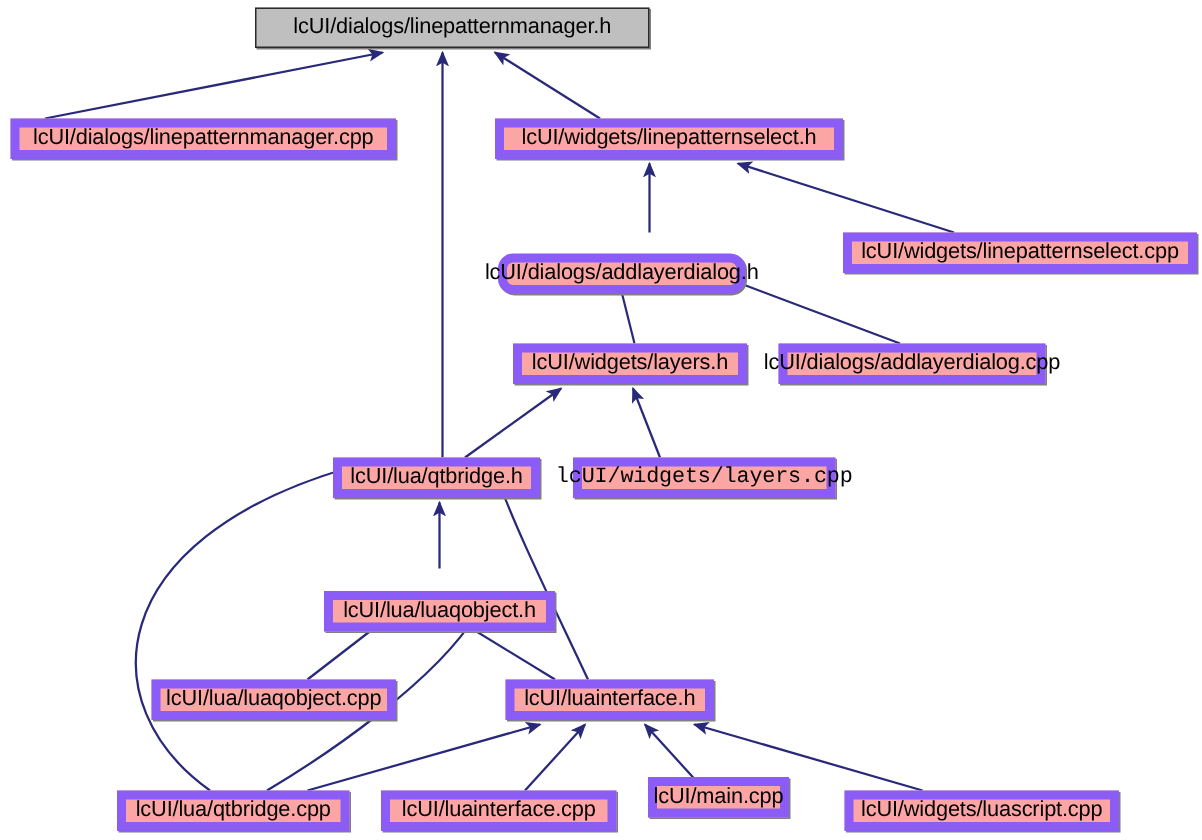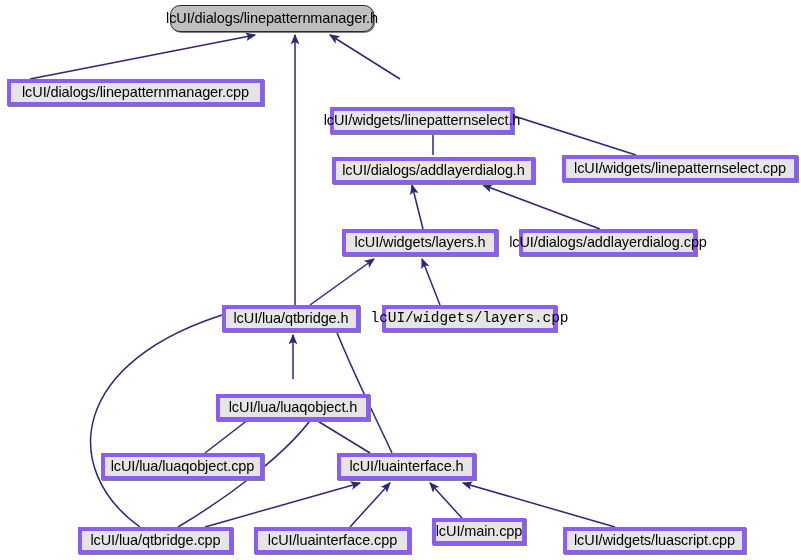--- a/index.html
+++ b/index.html
@@ -24,22 +24,22 @@
     height: 560px;
     pointer-events: none;
   }
   .graph-node {
     position: absolute;
     box-sizing: border-box;
     display: flex;
     align-items: center;
     justify-content: center;
     height: 27px;
-    background: #e5e5e5;
-    border: 4px solid #8b5cf6;
+    background: #fca5a5;
+    border: 6px solid #8b5cf6;
     box-shadow: 1px 1px 0 0 #808080;
     font-size: 14.5px;
     line-height: 1;
     color: #000000;
     white-space: nowrap;
     letter-spacing: -0.1px;
     cursor: default;
   }
   .graph-node.root {
     background: #bfbfbf;
@@ -78,30 +78,30 @@
         <path d="M 370,453 L 298,409" fill="none" stroke="#29297a" stroke-width="1.5" marker-end="url(#arrowhead)"></path>
         <path d="M 178,527 C 215,505 290,455 318,409" fill="none" stroke="#29297a" stroke-width="1.5" marker-end="url(#arrowhead)"></path>
         <path d="M 205,527 L 360,483" fill="none" stroke="#29297a" stroke-width="1.5" marker-end="url(#arrowhead)"></path>
         <path d="M 350,527 L 390,483" fill="none" stroke="#29297a" stroke-width="1.5" marker-end="url(#arrowhead)"></path>
         <path d="M 470,527 L 430,483" fill="none" stroke="#29297a" stroke-width="1.5" marker-end="url(#arrowhead)"></path>
         <path d="M 615,527 L 463,483" fill="none" stroke="#29297a" stroke-width="1.5" marker-end="url(#arrowhead)"></path>
       </g>
   </svg>
 
   <div id="node-group">
-      <div class="graph-node root" style="left: 170px; top: 5px; width: 204px; border-radius: 10px;">
+      <div class="graph-node root" style="left: 170px; top: 5px; width: 263px;">
         <span class="node-label">lcUI/dialogs/linepatternmanager.h</span>
       </div>
       <div class="graph-node" style="left: 7px; top: 79px; width: 257px;">
         <span class="node-label">lcUI/dialogs/linepatternmanager.cpp</span>
       </div>
-      <div class="graph-node" style="left: 330px; top: 79px; width: 184px; margin-top: 28px;">
+      <div class="graph-node" style="left: 330px; top: 79px; width: 232px;">
         <span class="node-label">lcUI/widgets/linepatternselect.h</span>
       </div>
-      <div class="graph-node" style="left: 332px; top: 157px; width: 203px;">
+      <div class="graph-node" style="left: 332px; top: 169px; width: 165px; border-radius: 10px;">
         <span class="node-label">lcUI/dialogs/addlayerdialog.h</span>
       </div>
       <div class="graph-node" style="left: 562px; top: 155px; width: 236px;">
         <span class="node-label">lcUI/widgets/linepatternselect.cpp</span>
       </div>
       <div class="graph-node" style="left: 342px; top: 229px; width: 156px;">
         <span class="node-label">lcUI/widgets/layers.h</span>
       </div>
       <div class="graph-node" style="left: 519px; top: 229px; width: 178px;">
         <span class="node-label">lcUI/dialogs/addlayerdialog.cpp</span>

